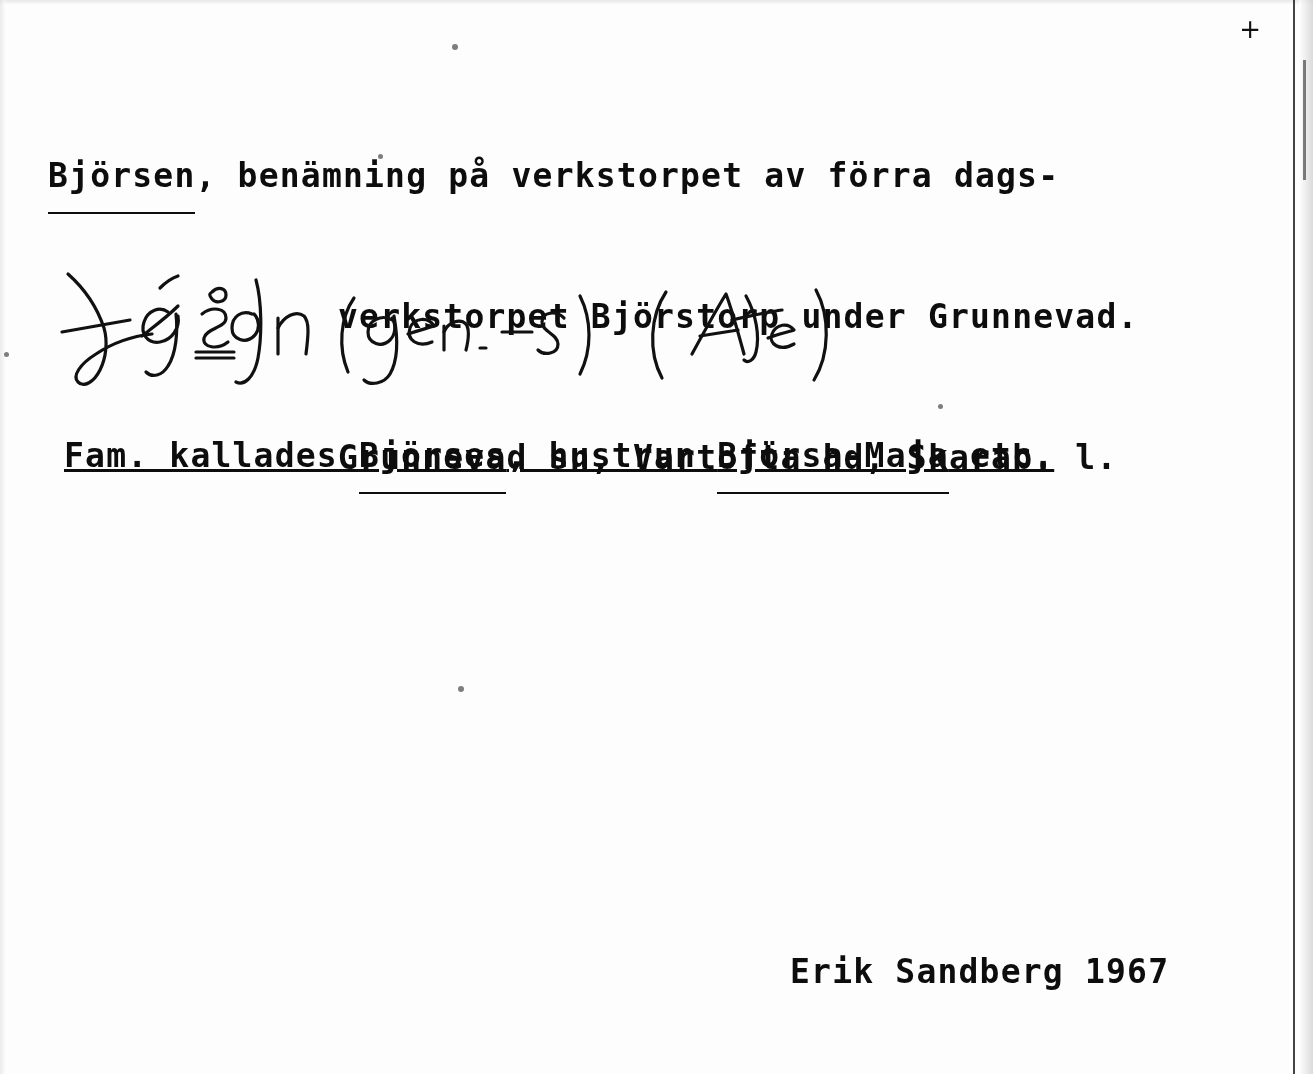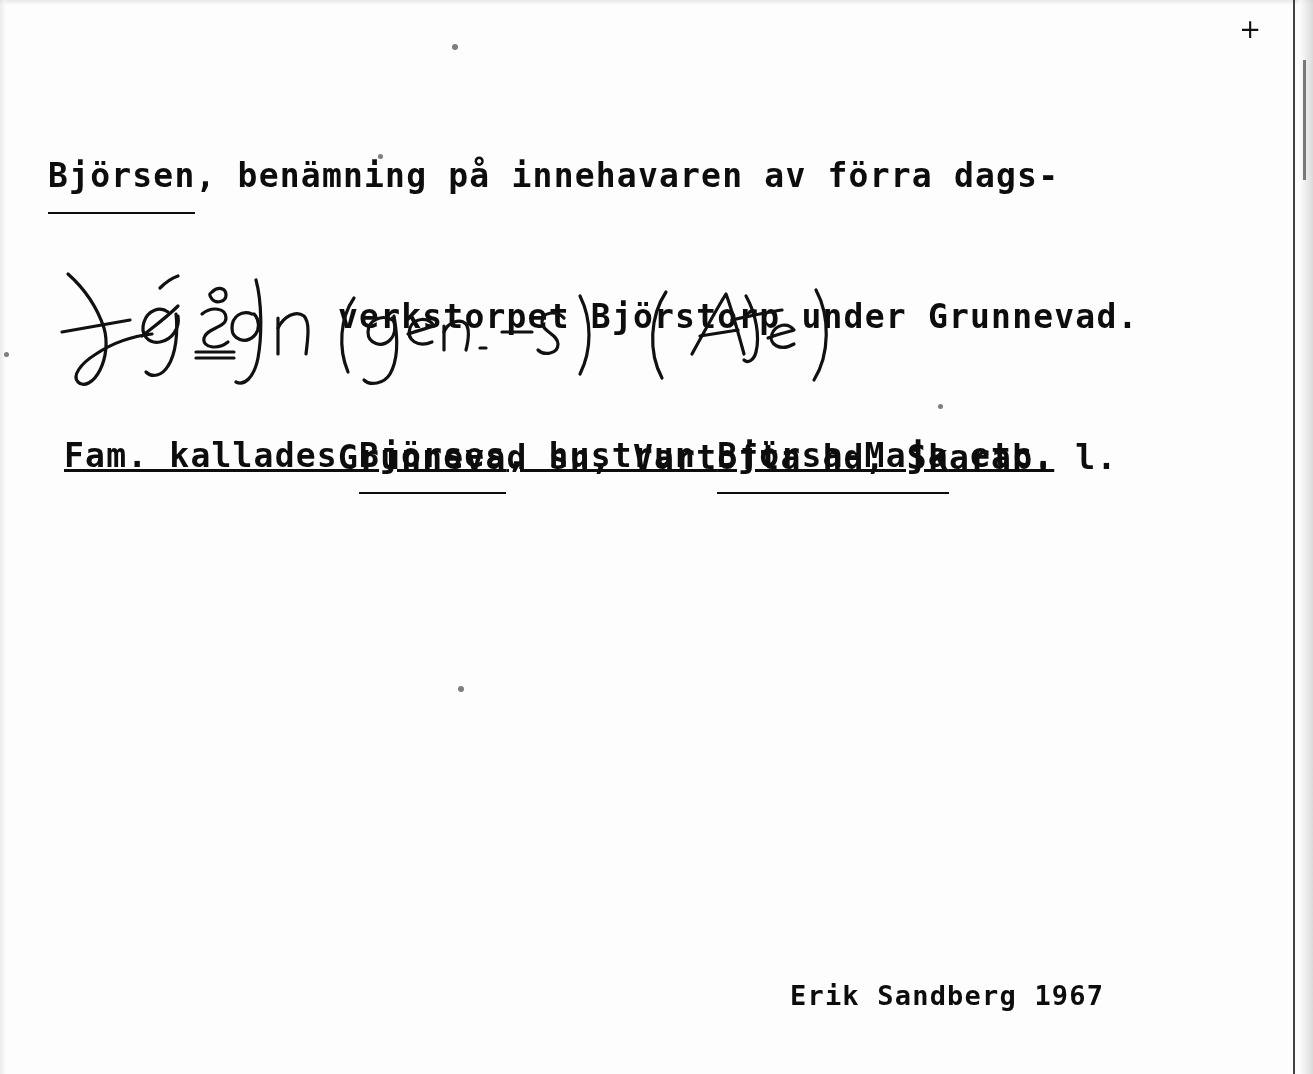--- a/index.html
+++ b/index.html
@@ -92,22 +92,22 @@
     border-bottom: 2px solid #0d0d0d;
     padding-bottom: 17px;
   }
   .fam {
     left: 64px;
     top: 432px;
     text-decoration: underline;
   }
   .sign {
     left: 790px;
-    top: 972px;
-    font-size: 27px;
+    top: 948px;
+    font-size: 33px;
     letter-spacing: 1.2px;
     font-weight: 700;
   }
 
   
   .hand {
     position: absolute;
     left: 56px;
     top: 262px;
     width: 800px;
@@ -128,21 +128,21 @@
 
   <div class="crop-mark">+</div>
 
   <div class="speck" style="left:452px; top:44px; width:6px; height:6px;"></div>
   <div class="speck" style="left:378px; top:154px; width:5px; height:5px;"></div>
   <div class="speck" style="left:4px; top:352px; width:5px; height:5px;"></div>
   <div class="speck" style="left:938px; top:404px; width:5px; height:5px;"></div>
   <div class="speck" style="left:458px; top:686px; width:6px; height:6px;"></div>
 
   <div class="typed entry">
-    <span class="ln"><span class="u">Björsen</span><span>, benämning på innehavaren av förra dags-</span></span>
+    <span class="ln"><span class="u">Björsen</span><span>, benämning på verkstorpet av förra dags-</span></span>
     <span class="ln indent">verkstorpet Björstorp under Grunnevad.</span>
     <span class="ln indent">Grunnevad sn, Vartofta hd, Skarab. l.</span>
   </div>
 
   <div class="hand" title="">
     <svg width="800" height="140" viewBox="0 0 800 140" fill="none" xmlns="http://www.w3.org/2000/svg">
       <g stroke="#111111" stroke-width="3.2" stroke-linecap="round" stroke-linejoin="round" fill="none">
 
         <path d="M12 12 C30 28, 42 48, 48 66 C52 80, 50 96, 44 108 C38 120, 28 126, 22 120 C16 114, 24 102, 40 92 C58 80, 78 74, 96 72"></path>
 

